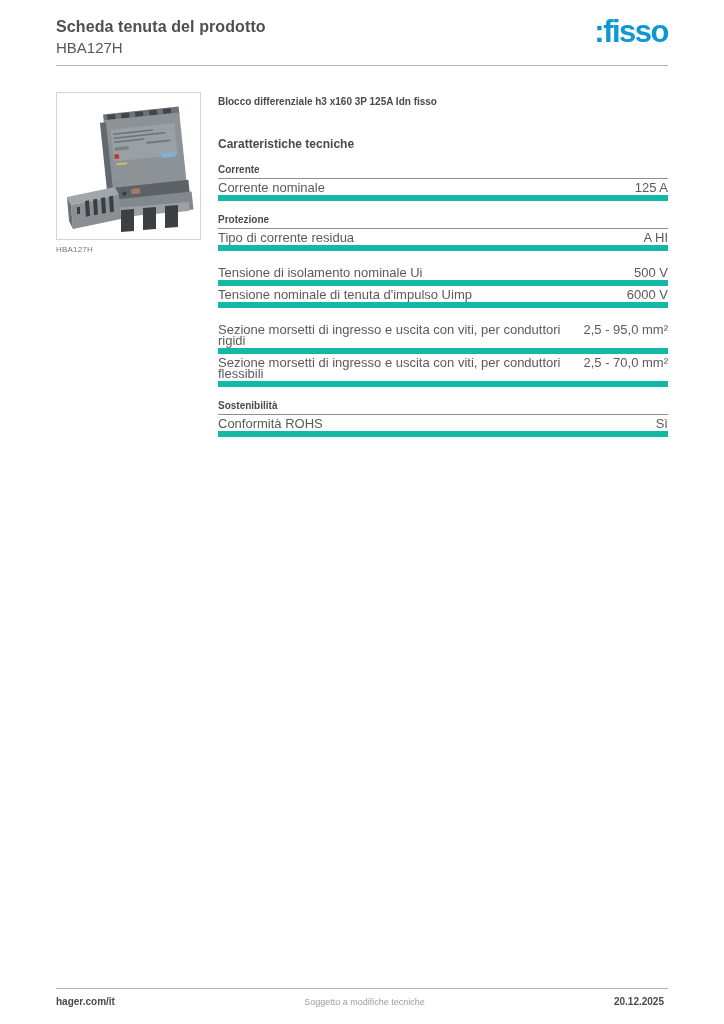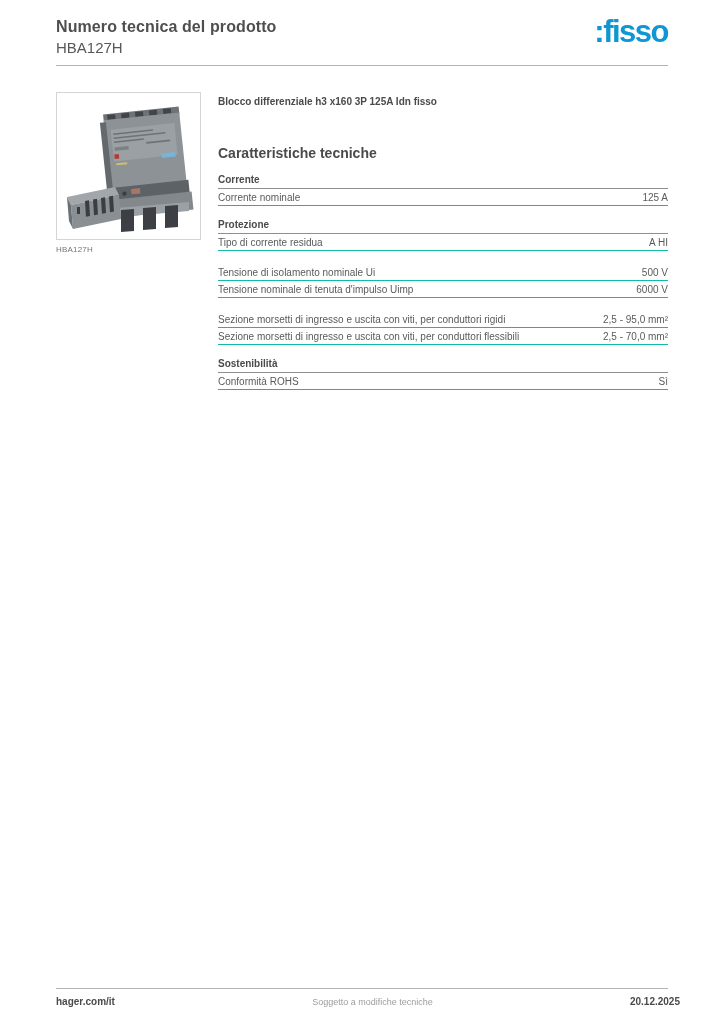--- a/index.html
+++ b/index.html
@@ -20,40 +20,40 @@
   .header-rule { position: absolute; left: 56px; right: 56px; top: 65px; border-top: 1px solid #b4b4b4; }
 
   
   .main { position: absolute; left: 56px; right: 56px; top: 92px; display: flex; }
   .image-col { width: 145px; flex: 0 0 145px; margin-right: 17px; }
   .image-box { width: 145px; height: 148px; border: 1px solid #d4d4d4; background: #ffffff; display: flex; align-items: center; justify-content: center; }
   .image-caption { font-size: 8px; color: #767676; margin-top: 5px; letter-spacing: 0.2px; }
 
   .specs-col { flex: 1; min-width: 0; }
   .product-name { font-size: 10px; font-weight: bold; color: #4a4a4c; margin-top: 4px; }
-  .specs-heading { font-size: 14px; font-weight: bold; color: #4a4a4c; margin-top: 38px; }
+  .specs-heading { font-size: 12px; font-weight: bold; color: #4a4a4c; margin-top: 30px; }
 
   .spec-section { margin-top: 13px; }
   .section-title { font-size: 10px; font-weight: bold; color: #4a4a4c; padding-bottom: 3px; border-bottom: 1px solid #8f8f8f; }
-  .spec-row { display: flex; justify-content: space-between; align-items: flex-start; font-size: 10px; color: #5a5a5c; padding: 2.5px 0; border-bottom: 1px solid #14b8a6; line-height: 11px; }
+  .spec-row { display: flex; justify-content: space-between; align-items: flex-start; font-size: 13px; color: #5a5a5c; padding: 2.5px 0; border-bottom: 6px solid #14b8a6; line-height: 11px; }
   .spec-label { padding-right: 10px; }
   .spec-value { white-space: nowrap; }
 
   
   .footer-rule { position: absolute; left: 56px; right: 56px; top: 988px; border-top: 1px solid #b4b4b4; }
-  .footer { position: absolute; left: 56px; right: 44px; top: 996px; display: flex; justify-content: space-between; align-items: baseline; }
+  .footer { position: absolute; left: 56px; right: 60px; top: 996px; display: flex; justify-content: space-between; align-items: baseline; }
   .footer-site { font-size: 10px; font-weight: bold; color: #4a4a4c; text-decoration: none; }
   .footer-note { font-size: 9px; color: #9d9d9c; }
   .footer-date { font-size: 10px; font-weight: bold; color: #4a4a4c; }
 </style>
 </head>
 <body>
 
 <div class="header">
-  <div class="page-title">Numero tecnica del prodotto</div>
+  <div class="page-title">Scheda tenuta del prodotto</div>
   <div class="product-code">HBA127H</div>
   <div class="logo">:fisso</div>
 </div>
 <div class="header-rule"></div>
 
 <div class="main">
 
   <div class="image-col">
     <div class="image-box">
       <svg width="131" height="136" viewBox="0 0 131 136" aria-hidden="true">

